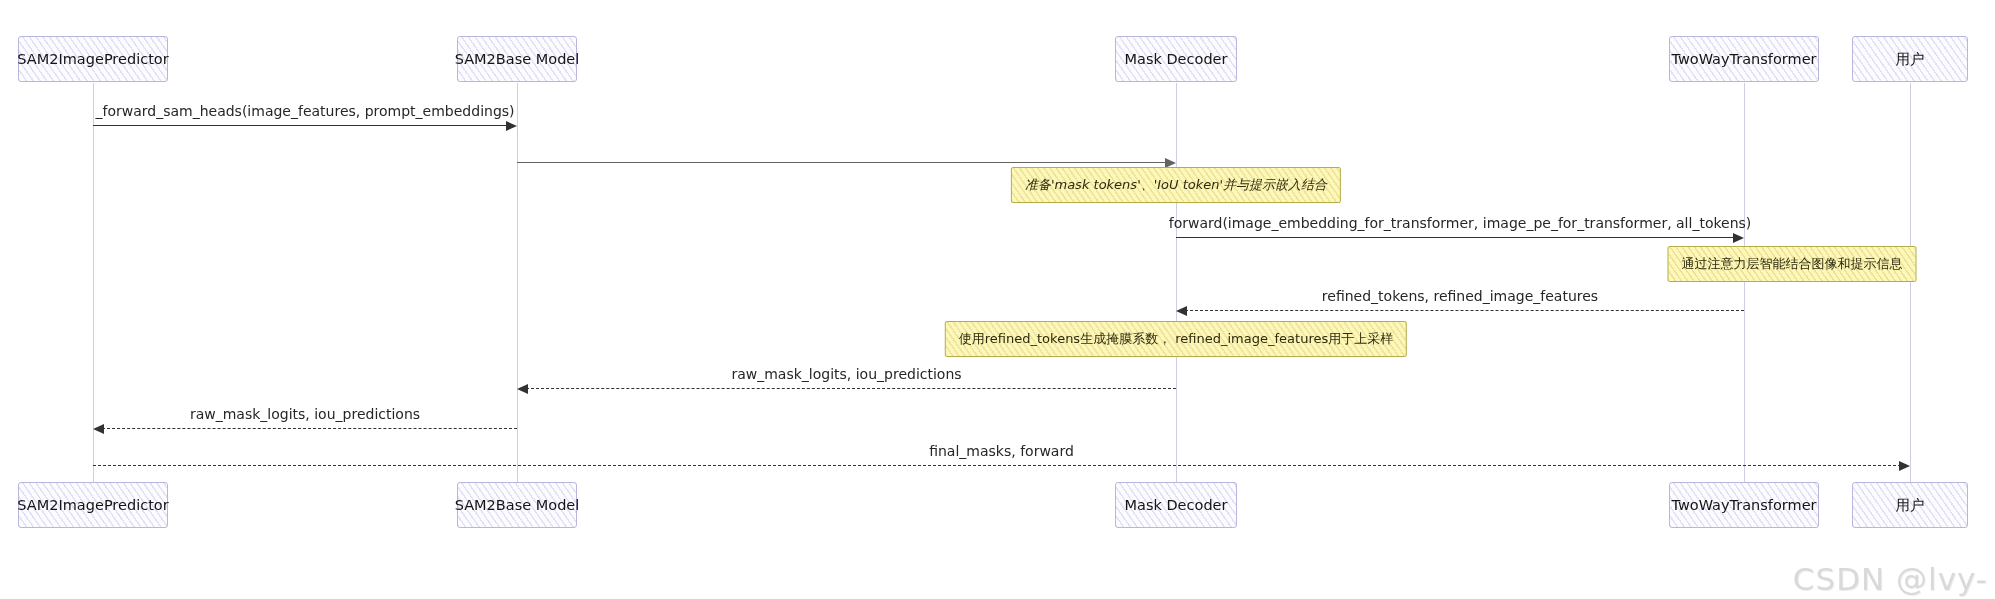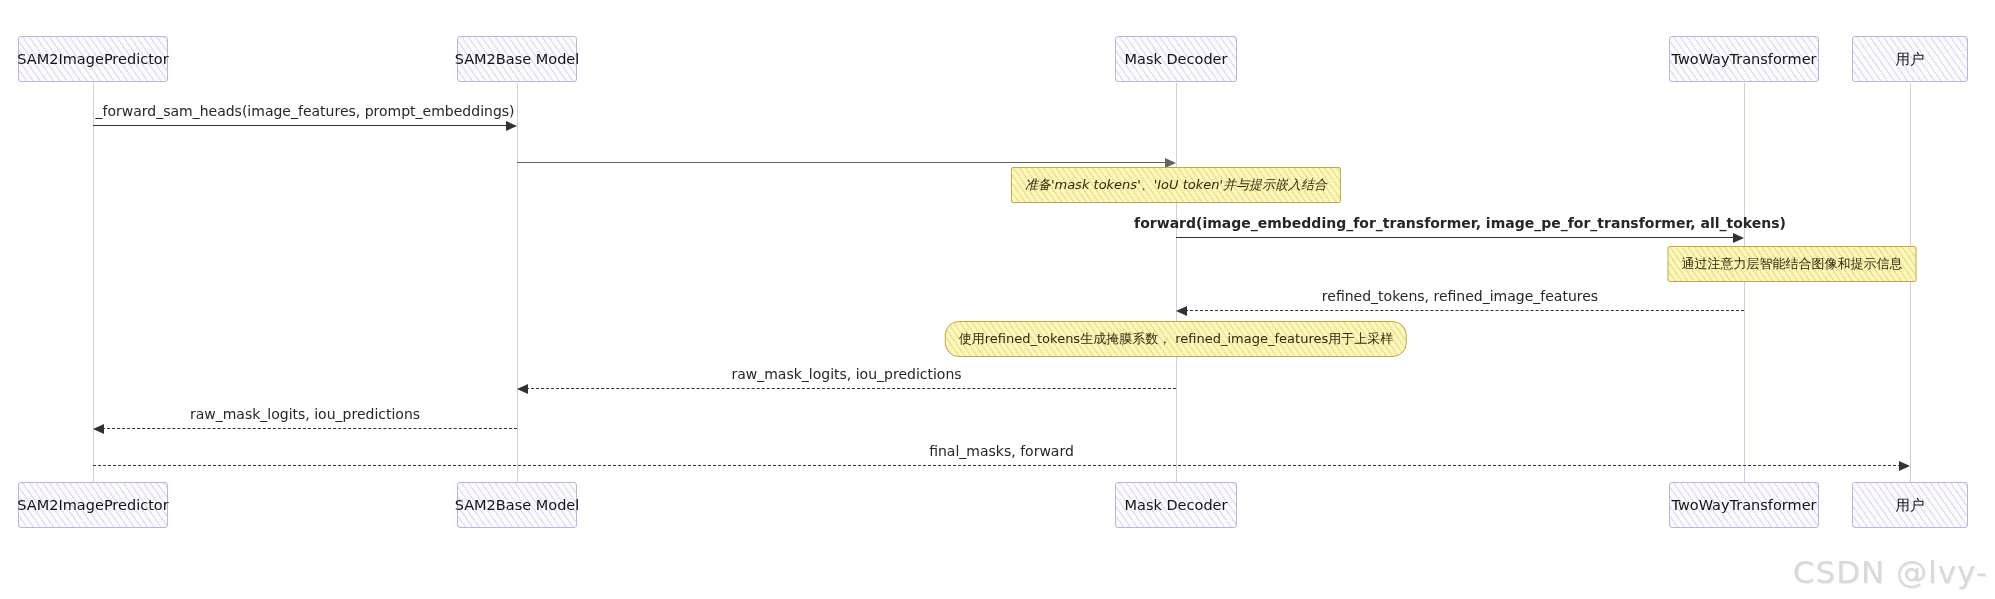--- a/index.html
+++ b/index.html
@@ -72,21 +72,21 @@
       rgba(255,255,255,0) 1.5px,
       rgba(255,255,255,0) 5px
     );
     padding: 8px 13px;
     white-space: nowrap;
     box-sizing: border-box;
   }
   .watermark {
     position: absolute;
     right: 7px;
-    bottom: 9px;
+    bottom: 2px;
     font-size: 31px;
     color: #d9d9d9;
     letter-spacing: 1px;
     text-shadow: 1px 1px 0 #efefef;
   }
 </style>
 </head>
 <body>
 
 <div class="stage">
@@ -128,33 +128,33 @@
       </div>
     </div>
   <div>
       <div class="msg-line solid" style="top: 125px; border-top-color: rgb(50, 50, 50); left: 93px; width: 415px;"></div>
       <div class="arrowhead right" style="top: 121px; left: 506px; border-left-color: rgb(50, 50, 50);"></div>
       <div class="msg-label" style="left: 305px; top: 103px;">_forward_sam_heads(image_features, prompt_embeddings)</div>
       <div class="msg-line solid" style="top: 162px; border-top-color: rgb(99, 99, 99); left: 517px; width: 650px;"></div>
       <div class="arrowhead right" style="top: 158px; left: 1165px; border-left-color: rgb(99, 99, 99);"></div>
       <div class="msg-line solid" style="top: 237px; border-top-color: rgb(50, 50, 50); left: 1176px; width: 559px;"></div>
       <div class="arrowhead right" style="top: 233px; left: 1733px; border-left-color: rgb(50, 50, 50);"></div>
-      <div class="msg-label" style="left: 1460px; top: 215px; font-weight: bold;">forward(image_embedding_for_transformer, image_pe_for_transformer, all_tokens)</div>
+      <div class="msg-label" style="left: 1460px; top: 215px;">forward(image_embedding_for_transformer, image_pe_for_transformer, all_tokens)</div>
       <div class="msg-line dashed" style="top: 310px; border-top-color: rgb(50, 50, 50); left: 1185px; width: 559px;"></div>
       <div class="arrowhead left" style="top: 306px; left: 1176px; border-right-color: rgb(50, 50, 50);"></div>
       <div class="msg-label" style="left: 1460px; top: 288px;">refined_tokens, refined_image_features</div>
       <div class="msg-line dashed" style="top: 388px; border-top-color: rgb(50, 50, 50); left: 526px; width: 650px;"></div>
       <div class="arrowhead left" style="top: 384px; left: 517px; border-right-color: rgb(50, 50, 50);"></div>
       <div class="msg-label" style="left: 846.5px; top: 366px;">raw_mask_logits, iou_predictions</div>
       <div class="msg-line dashed" style="top: 428px; border-top-color: rgb(50, 50, 50); left: 102px; width: 415px;"></div>
       <div class="arrowhead left" style="top: 424px; left: 93px; border-right-color: rgb(50, 50, 50);"></div>
       <div class="msg-label" style="left: 305px; top: 406px;">raw_mask_logits, iou_predictions</div>
       <div class="msg-line dashed" style="top: 465px; border-top-color: rgb(50, 50, 50); left: 93px; width: 1808px;"></div>
       <div class="arrowhead right" style="top: 461px; left: 1899px; border-left-color: rgb(50, 50, 50);"></div>
       <div class="msg-label" style="left: 1001.5px; top: 443px;">final_masks, forward</div>
     </div>
   <div>
       <div class="note" style="left: 1176px; top: 167px; font-style: italic;">准备'mask tokens'、'IoU token'并与提示嵌入结合</div>
       <div class="note" style="left: 1744px; top: 246px; margin-left: 48px;">通过注意力层智能结合图像和提示信息</div>
-      <div class="note" style="left: 1176px; top: 321px; border-radius: 14px;">使用refined_tokens生成掩膜系数， refined_image_features用于上采样</div>
+      <div class="note" style="left: 1176px; top: 321px;">使用refined_tokens生成掩膜系数， refined_image_features用于上采样</div>
     </div>
   <div class="watermark">CSDN @lvy-</div>
 </div>
 
 </body></html>

